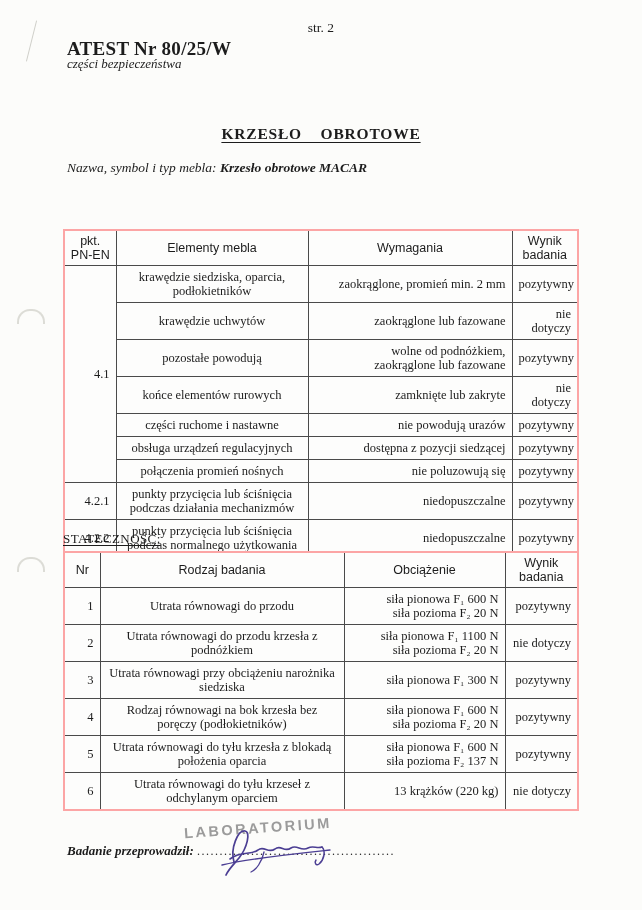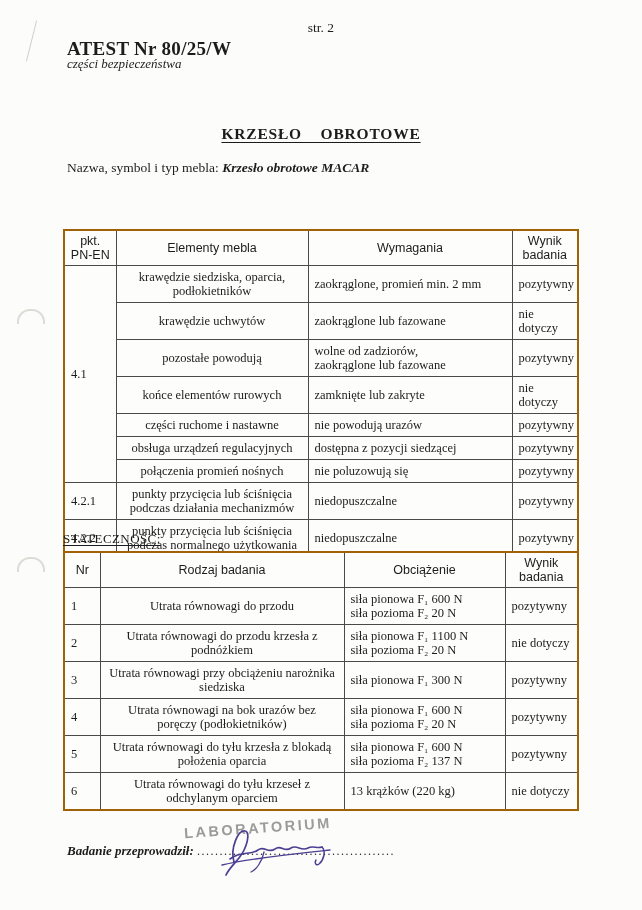--- a/index.html
+++ b/index.html
@@ -13,43 +13,43 @@
     overflow:hidden;
     box-shadow:0 0 4px rgba(0,0,0,.2);
   }
   .abs{position:absolute;}
   .page-num{top:20px;left:0;width:100%;text-align:center;font-size:13.5px;}
   .atest-no{top:38px;left:67px;font-size:19px;font-weight:bold;letter-spacing:.3px;}
   .atest-sub{top:56px;left:67px;font-size:13px;font-style:italic;}
   .doc-title{top:112px;left:0;width:100%;text-align:center;font-size:15.5px;font-weight:bold;
     letter-spacing:.8px;word-spacing:14px;text-decoration:underline;text-underline-offset:3px;margin-top:13px;}
   .furniture-line{top:160px;left:67px;font-size:13.5px;}
-  .furniture-line .lbl{margin-top:11px;}
+  .furniture-line .lbl{font-style:italic;margin-top:11px;}
   .furniture-line .val{font-weight:bold;font-style:italic;}
   .section-heading{font-size:13px;letter-spacing:.4px;text-decoration:underline;text-underline-offset:2px;}
   .h-safety{top:208px;left:66px;}
   .h-stability{top:531px;left:63px;}
 
   table{border-collapse:collapse;table-layout:fixed;background:#fdfdfc;}
   .t1{top:229px;left:63px;width:516px;}
   .t2{top:551px;left:63px;width:516px;}
   td,th{
     border:1px solid #4a4a4a;
     font-size:12.5px;line-height:14px;
     padding:4px 6px;
     white-space:pre-line;
     vertical-align:middle;
     color:#1c1c1c;
   }
-  table{border:2px solid #a16207;}
+  table{border:2px solid #fca5a5;}
   th{
     font-family:"Liberation Sans","DejaVu Sans",sans-serif;
     font-weight:normal;font-size:12.5px;text-align:center;padding:3px 4px;
   }
-  td.c{text-align:left;}
+  td.c{text-align:right;}
   td.l{text-align:center;}
   .t1 .col-pkt{width:52px;} .t1 .col-el{width:192px;} .t1 .col-req{width:204px;} .t1 .col-res{width:66px;}
   .t2 .col-nr{width:36px;}  .t2 .col-test{width:244px;} .t2 .col-load{width:161px;} .t2 .col-res2{width:73px;}
 
   .footer-line{top:843px;left:67px;font-size:13px;white-space:nowrap;}
   .footer-line .lbl{font-weight:bold;font-style:italic;}
   .footer-line .dots{letter-spacing:1.5px;color:#2a2a2a;font-size:12px;}
   .stamp{
     top:820px;left:184px;
     font-family:"Liberation Sans","DejaVu Sans",sans-serif;
@@ -113,21 +113,21 @@
         <td class="c">zaokrąglone, promień min. 2 mm</td>
         <td class="c">pozytywny</td>
       </tr>
       <tr>
         <td class="l">krawędzie uchwytów</td>
         <td class="c">zaokrąglone lub fazowane</td>
         <td class="c">nie dotyczy</td>
       </tr>
       <tr>
         <td class="l">pozostałe powodują</td>
-        <td class="c">wolne od zadziorów,
+        <td class="c">wolne od podnóżkiem,
 zaokrąglone lub fazowane</td>
         <td class="c">pozytywny</td>
       </tr>
       <tr>
         <td class="l">końce elementów rurowych</td>
         <td class="c">zamknięte lub zakryte</td>
         <td class="c">nie dotyczy</td>
       </tr>
       <tr>
         <td class="l">części ruchome i nastawne</td>
@@ -197,21 +197,21 @@
       </tr>
       <tr>
         <td class="c">3</td>
         <td class="l">Utrata równowagi przy obciążeniu narożnika
 siedziska</td>
         <td class="c">siła pionowa F₁ 300 N</td>
         <td class="c">pozytywny</td>
       </tr>
       <tr>
         <td class="c">4</td>
-        <td class="l">Utrata równowagi na bok urazów bez
+        <td class="l">Rodzaj równowagi na bok krzesła bez
 poręczy (podłokietników)</td>
         <td class="c">siła pionowa F₁ 600 N
 siła pozioma F₂ 20 N</td>
         <td class="c">pozytywny</td>
       </tr>
       <tr>
         <td class="c">5</td>
         <td class="l">Utrata równowagi do tyłu krzesła z blokadą
 położenia oparcia</td>
         <td class="c">siła pionowa F₁ 600 N

